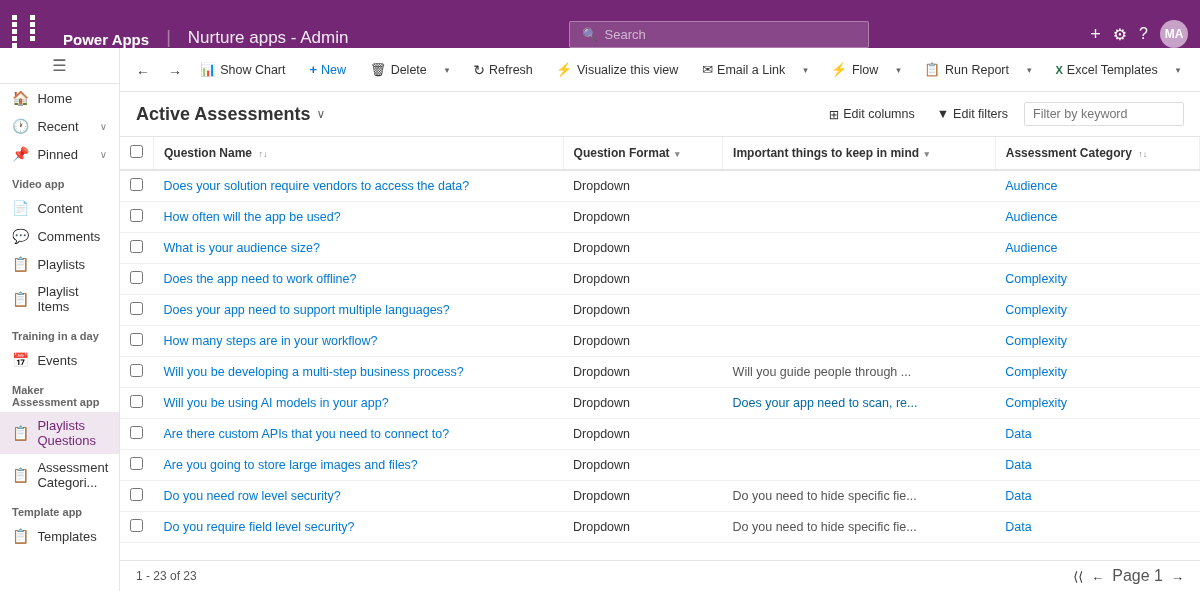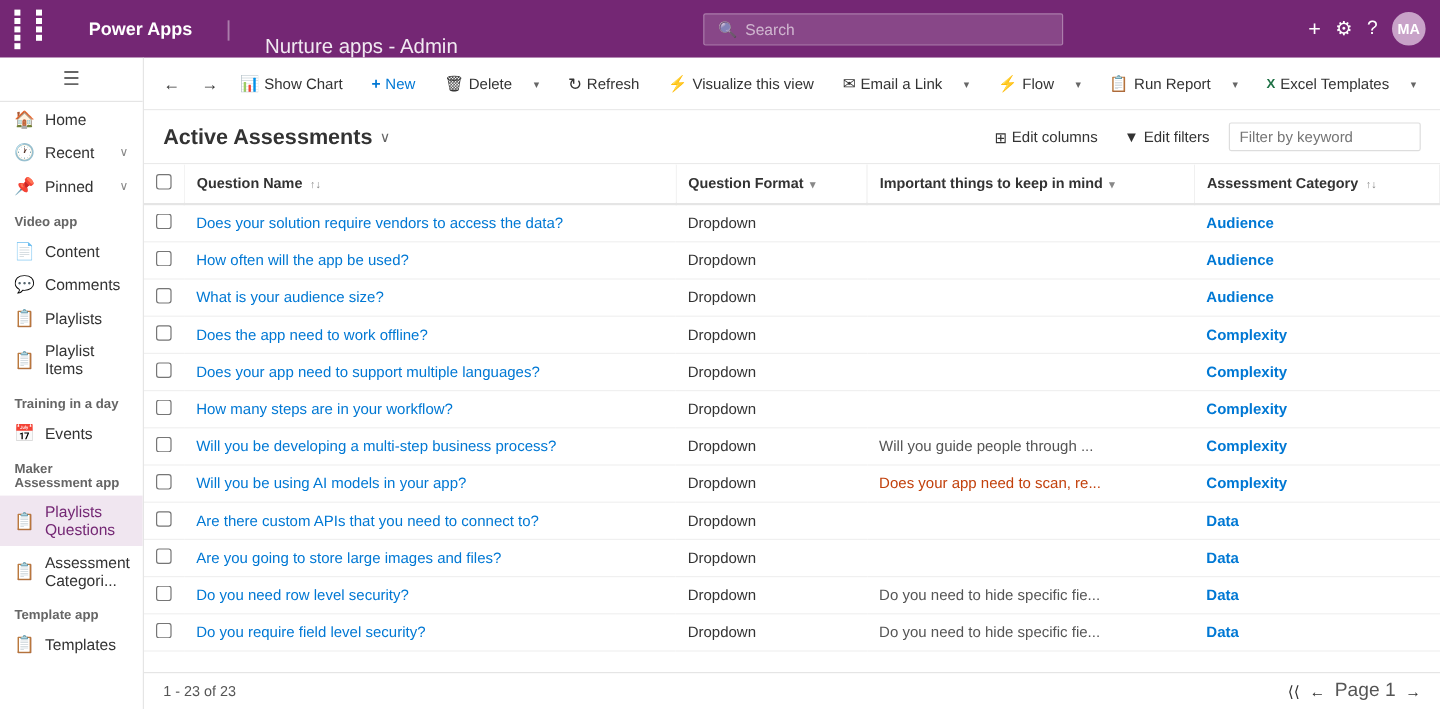--- a/index.html
+++ b/index.html
@@ -4,23 +4,23 @@
   <style>
     * { box-sizing: border-box; margin: 0; padding: 0; }
     body { font-family: 'Segoe UI', sans-serif; font-size: 13px; color: #333; display: flex; flex-direction: column; height: 591px; overflow: hidden; }
 
     
     .top-nav {
       background: #742774;
       color: white;
       height: 48px;
       display: flex;
-      align-items: center;
+      align-items: flex-end;
       padding: 0 12px;
-      gap: 24px;
+      gap: 13px;
       flex-shrink: 0;
     }
     .top-nav-grid { display: grid; grid-template-columns: 16px 16px; gap: 2px; cursor: pointer; }
     .top-nav-grid span { width: 5px; height: 5px; background: white; display: block; }
     .top-nav-brand { font-weight: 600; font-size: 15px; margin-left: 4px; }
     .top-nav-divider { color: rgba(255,255,255,0.4); font-size: 18px; margin: 0 4px; }
     .top-nav-app { font-size: 17px; color: rgba(255,255,255,0.9); margin-top: 29px; }
     .top-nav-search {
       margin: 0 auto;
       background: rgba(255,255,255,0.15);
@@ -141,21 +141,21 @@
       position: sticky;
       top: 0;
       background: #fff;
       z-index: 1;
     }
     th .sort-icon { font-size: 9px; color: #888; margin-left: 3px; }
     th .filter-icon { font-size: 9px; color: #888; margin-left: 2px; }
     tbody tr { border-bottom: 1px solid #f0f0f0; }
     td { padding: 7px 10px; font-size: 12.5px; }
     td.question-name a { color: #0078d4; text-decoration: none; cursor: pointer; }
-    td.category a { color: #0078d4; text-decoration: none; cursor: pointer; font-weight: bold; }
+    td.category a { color: #0078d4; text-decoration: none; cursor: pointer; }
     .row-checkbox { width: 20px; text-align: center; }
     .header-checkbox { width: 20px; text-align: center; }
 
     
     .pagination {
       display: flex;
       align-items: center;
       justify-content: space-between;
       padding: 6px 16px;
       border-top: 1px solid #e5e5e5;
@@ -476,21 +476,21 @@
       </td>
     </tr>
             <tr>
       <td class="row-checkbox">
         <input type="checkbox" style="">
       </td>
       <td class="question-name">
         <a>Will you be using AI models in your app?</a>
       </td>
       <td>Dropdown</td>
-      <td style="color:#c2410c;">Does your app need to scan, re...</td>
+      <td style="color:#0369a1;">Does your app need to scan, re...</td>
       <td class="category">
         <a>Complexity</a>
       </td>
     </tr>
             <tr>
       <td class="row-checkbox">
         <input type="checkbox" style="">
       </td>
       <td class="question-name">
         <a>Are there custom APIs that you need to connect to?</a>

